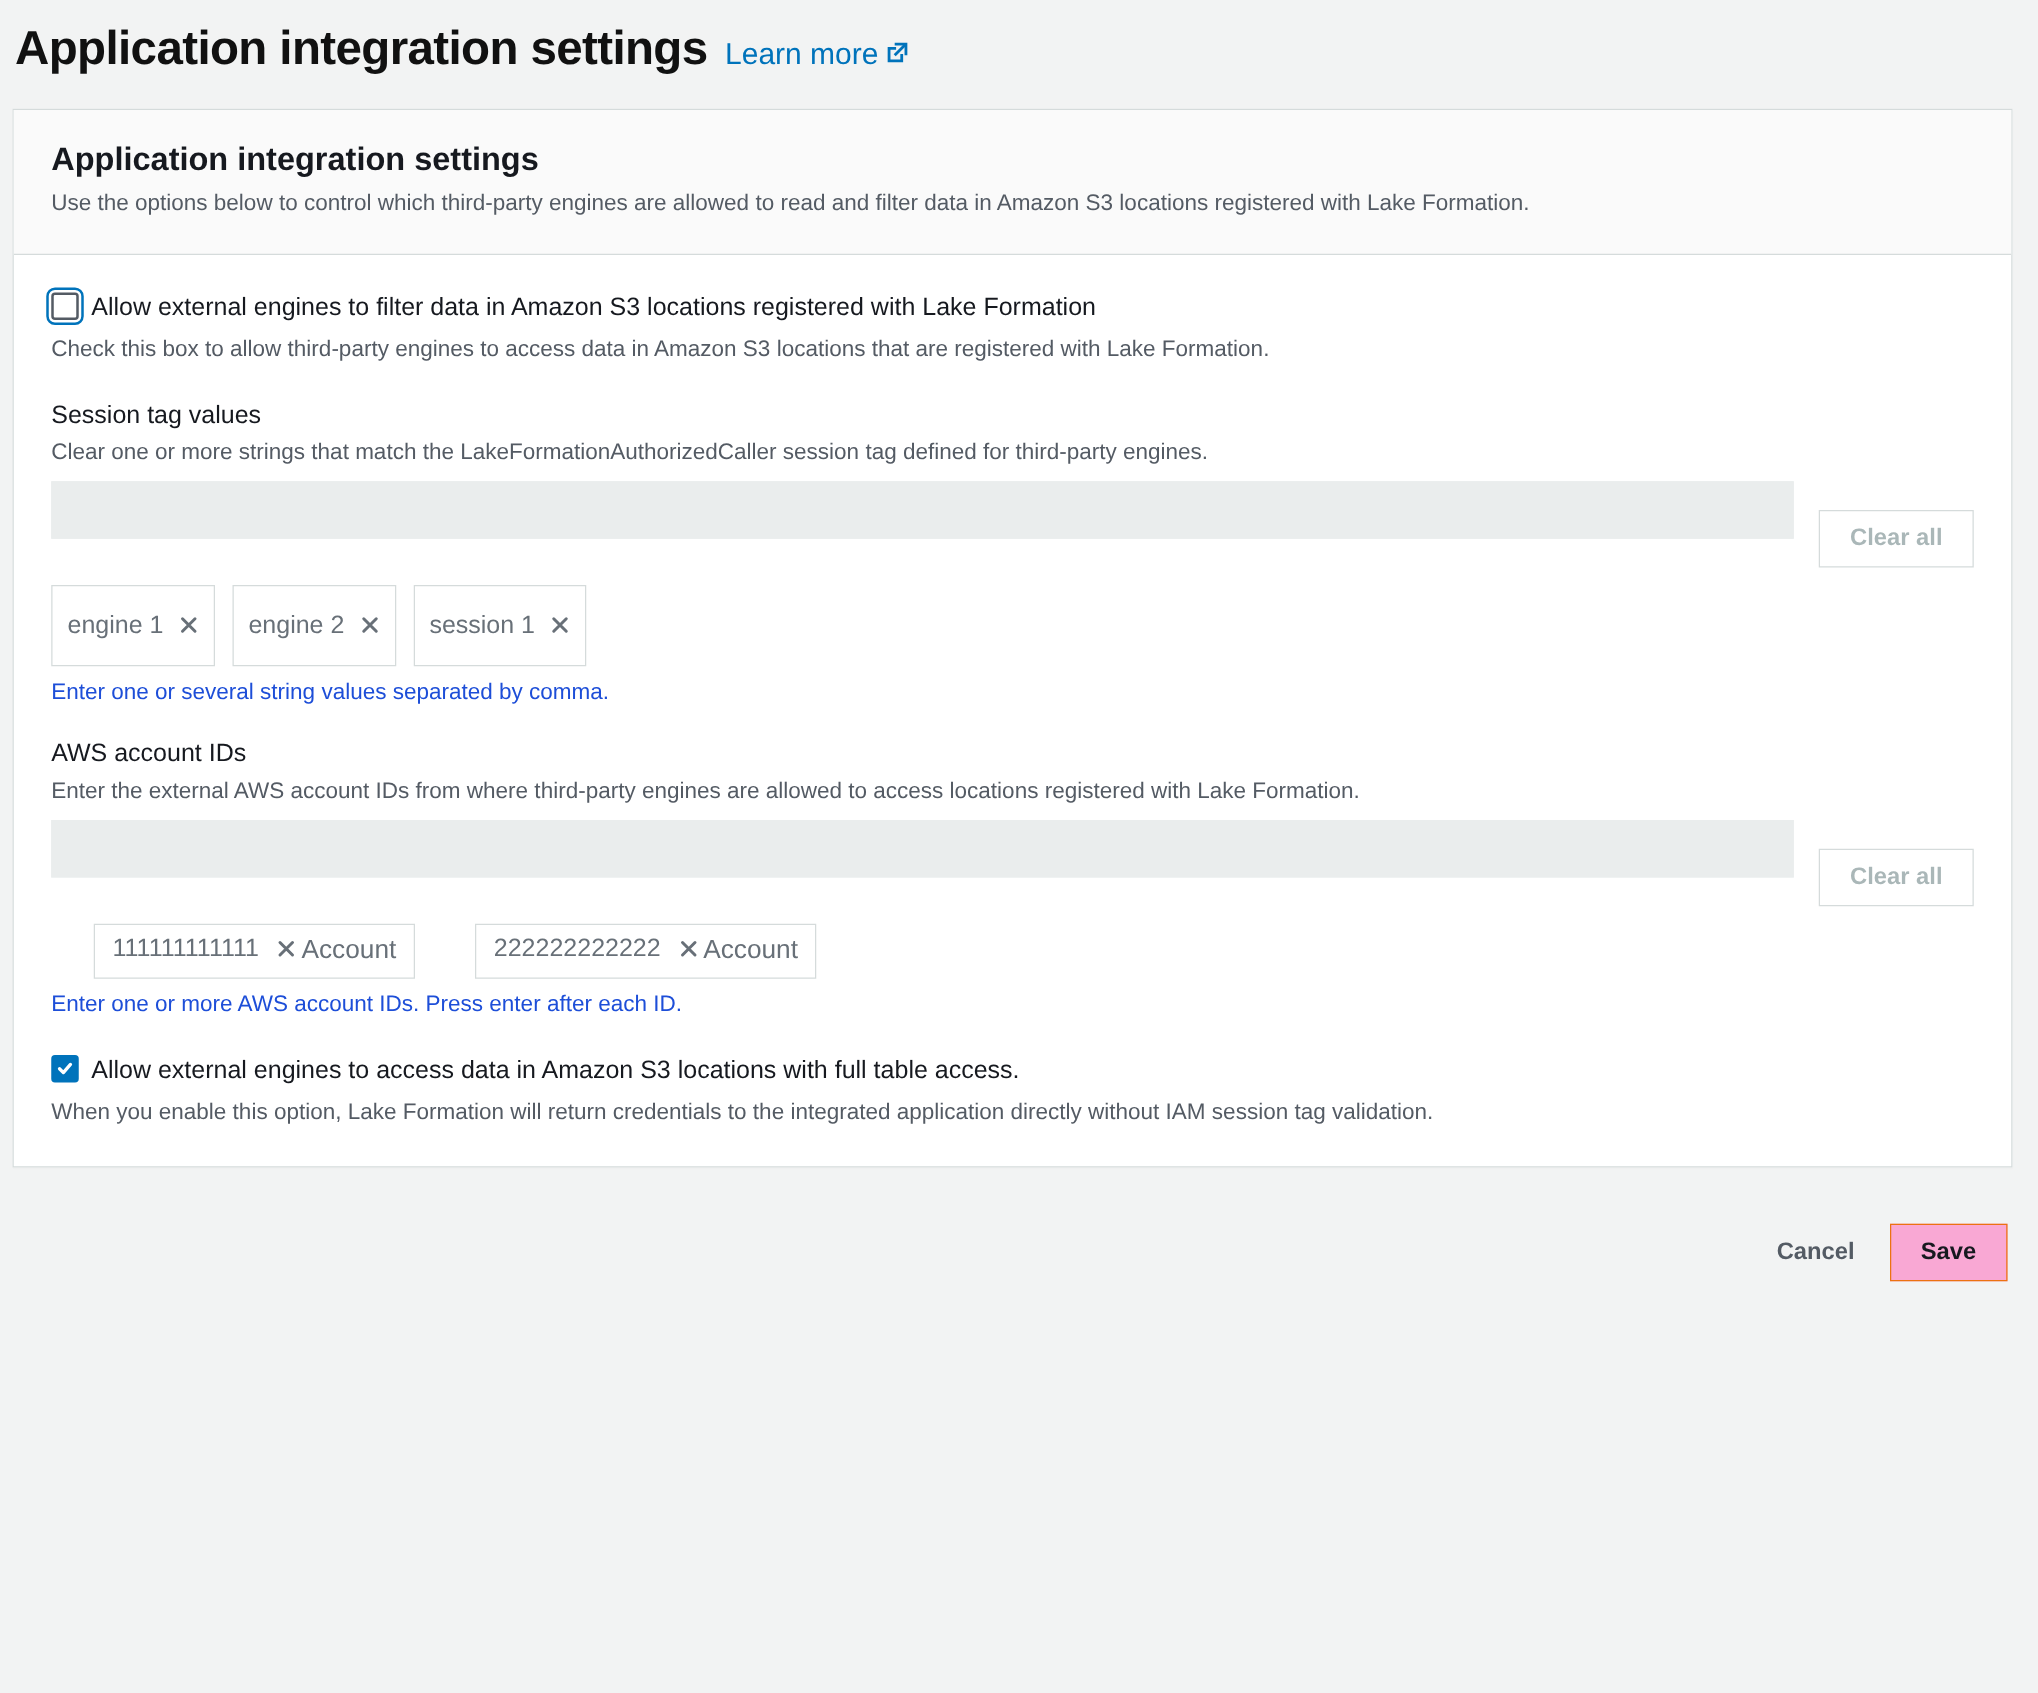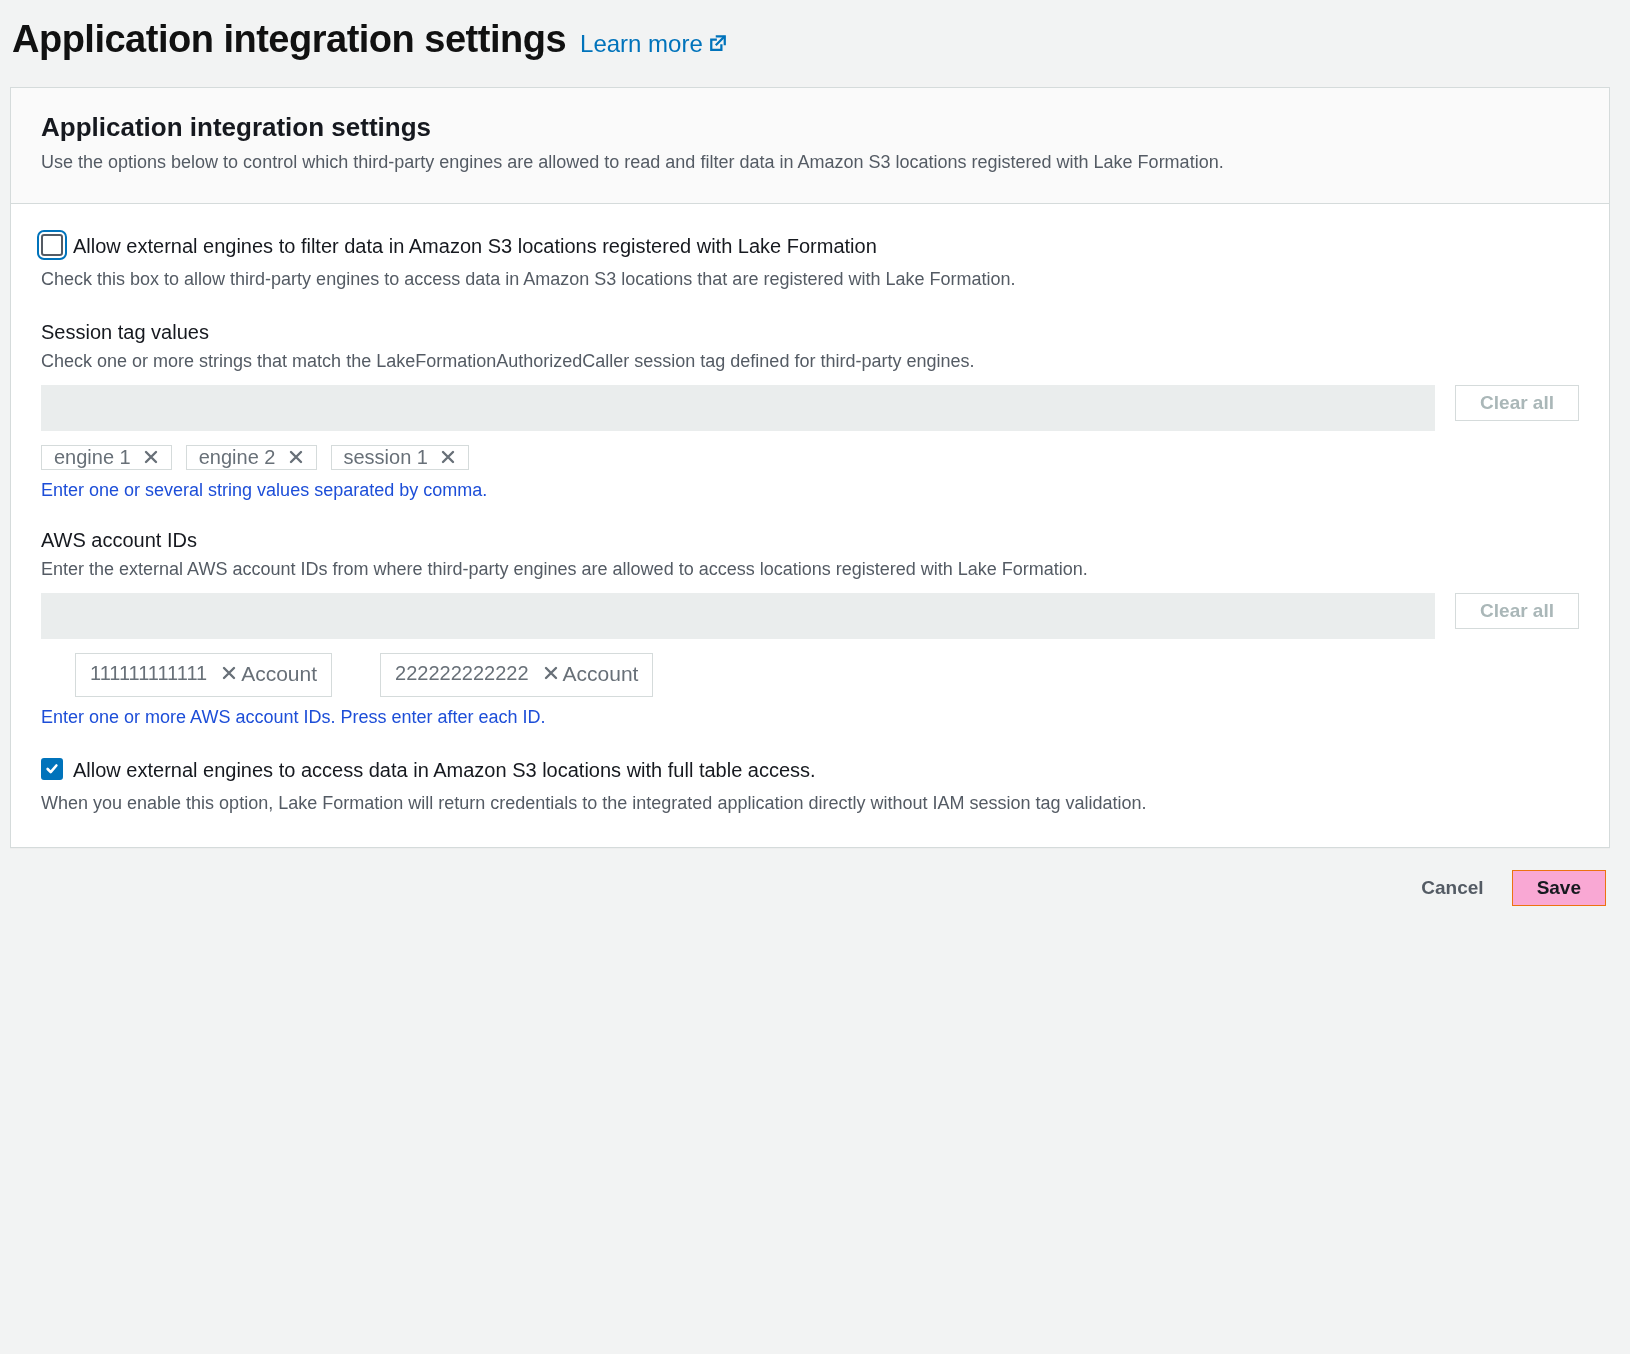--- a/index.html
+++ b/index.html
@@ -119,28 +119,29 @@
       flex: 1;
       height: 46px;
       background: #eaeded;
       border: 1px solid #eaeded;
     }
     .btn {
       display: inline-flex;
       align-items: center;
       justify-content: center;
       padding: 0 24px;
-      height: 36px;
+      height: 46px;
       font-size: 19px;
       font-weight: 700;
       border-radius: 0;
       cursor: pointer;
       border: 1px solid #545b64;
       background: #fff;
       color: #545b64;
+      margin-top: 23px;
     }
     .btn.disabled {
       color: #aab7b8;
       border-color: #d5dbdb;
       cursor: default;
     }
     .btn.plain {
       border: none;
       background: transparent;
       color: #545b64;
@@ -152,21 +153,21 @@
     }
 
     .tags {
       display: flex;
       gap: 14px;
       flex-wrap: wrap;
       margin-top: 14px;
     }
     .tag {
       border: 1px solid #d5dbdb;
-      padding: 0 12px;
+      padding: 20px 12px;
       display: inline-flex;
       align-items: center;
       gap: 12px;
       color: #687078;
       font-size: 20px;
     }
     .tag .x { cursor: pointer; display: inline-flex; }
     .tag .x svg { width: 16px; height: 16px; }
     .tag.account { flex-direction: row; align-items: flex-start; gap: 4px; padding: 8px 14px 10px; margin-left: 34px; }
     .tag.account .top { display:flex; align-items:center; gap:14px; }
@@ -214,21 +215,21 @@
       <div class="field">
         <div class="cb-row">
           <span class="cb focused"></span>
           <span class="cb-label">Allow external engines to filter data in Amazon S3 locations registered with Lake Formation</span>
         </div>
         <div class="cb-help">Check this box to allow third-party engines to access data in Amazon S3 locations that are registered with Lake Formation.</div>
       </div>
 
       <div class="field">
         <div class="flabel">Session tag values</div>
-        <div class="fdesc">Check one or more strings that match the LakeFormationAuthorizedCaller session tag defined for third-party engines.</div>
+        <div class="fdesc">Clear one or more strings that match the LakeFormationAuthorizedCaller session tag defined for third-party engines.</div>
         <div class="input-row">
           <div class="tag-input"></div>
           <button class="btn disabled">Clear all</button>
         </div>
         <div class="tags" id="session-tag-list">
             <div class="tag">
               <span>engine 1</span>
               <span class="x">
                 <svg viewBox="0 0 16 16" stroke="#687078" stroke-width="2.4" stroke-linecap="round">
                   <path d="M3 3l10 10M13 3L3 13"></path>

